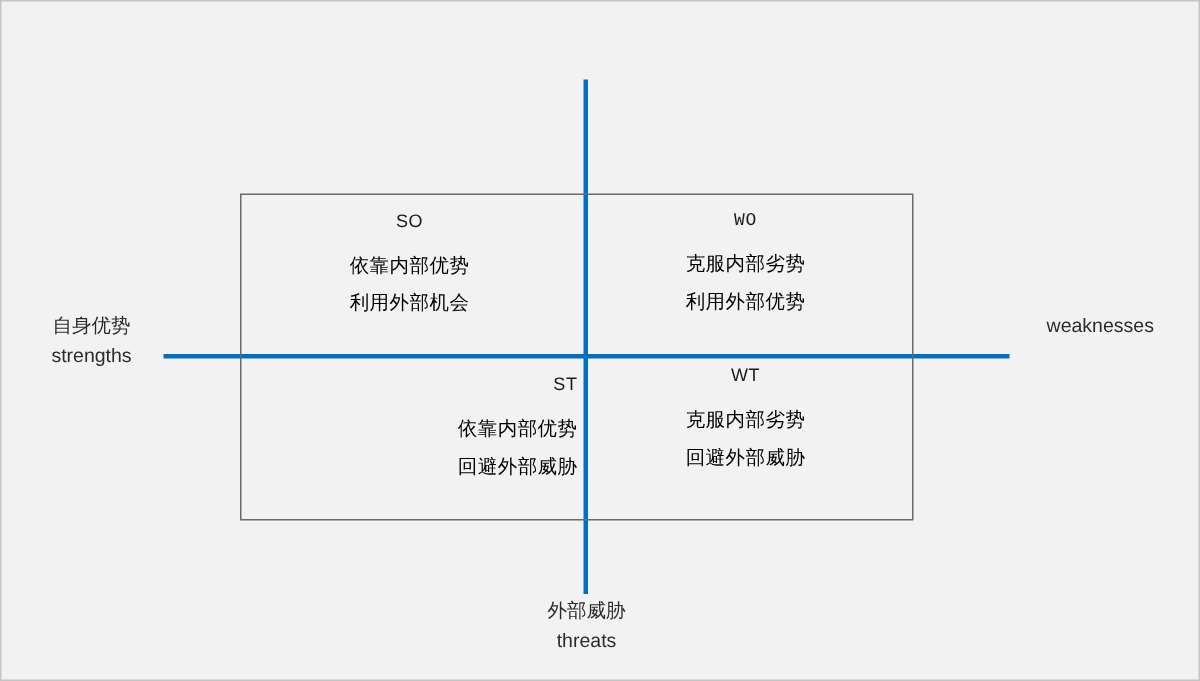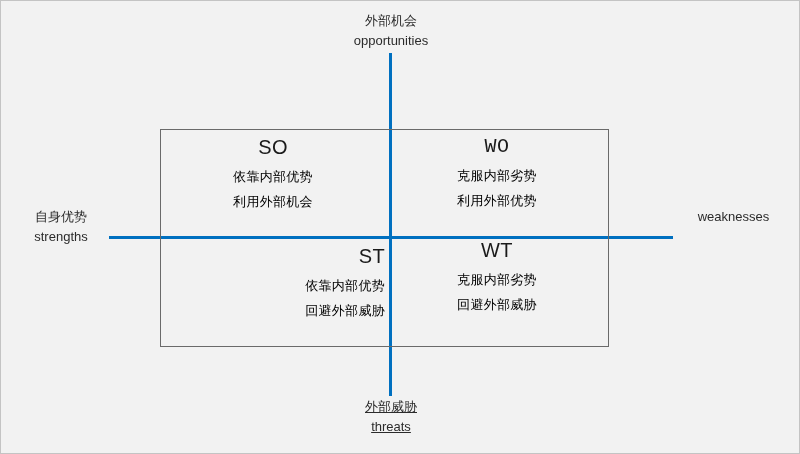--- a/index.html
+++ b/index.html
@@ -58,21 +58,21 @@
     justify-content: flex-start;
     box-sizing: border-box;
     padding-top: 6px;
   }
   .quad-so { left: 160px; top: 129px; }
   .quad-wo { left: 384px; top: 129px; font-family: Liberation Mono, monospace; }
   .quad-st { left: 160px; top: 238px; align-items: flex-end; }
   .quad-wt { left: 384px; top: 232px; }
 
   .quad-title {
-    font-size: 20px;
+    font-size: 12px;
     color: #1a1a1a;
     line-height: 22px;
     margin-bottom: 6px;
     letter-spacing: 0.4px;
   }
   .quad-line {
     font-size: 13px;
     color: #000000;
     line-height: 25px;
     letter-spacing: 0.3px;
@@ -92,21 +92,20 @@
 
   .label-top {
     left: 320px;
     top: 10px;
     width: 140px;
   }
   .label-bottom {
     left: 320px;
     top: 396px;
     width: 140px;
-    text-decoration: underline;
   }
   .label-left {
     left: 10px;
     top: 206px;
     width: 100px;
     text-align: center;
   }
   .label-right {
     left: 675px;
     top: 206px;
@@ -141,24 +140,20 @@
     <div class="quad-line">依靠内部优势</div>
     <div class="quad-line">回避外部威胁</div>
   </div>
 
   <div class="quad quad-wt">
     <div class="quad-title">WT</div>
     <div class="quad-line">克服内部劣势</div>
     <div class="quad-line">回避外部威胁</div>
   </div>
 
-  <div class="axis-label label-top">
-    <span class="zh">外部机会</span>
-    <span class="en">opportunities</span>
-  </div>
 
   <div class="axis-label label-bottom">
     <span class="zh">外部威胁</span>
     <span class="en">threats</span>
   </div>
 
   <div class="axis-label label-left">
     <span class="zh">自身优势</span>
     <span class="en">strengths</span>
   </div>

